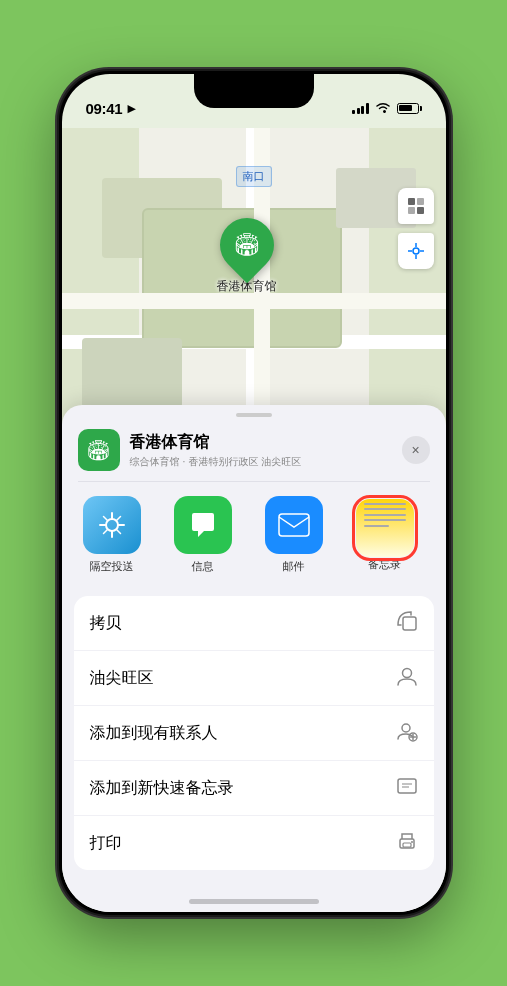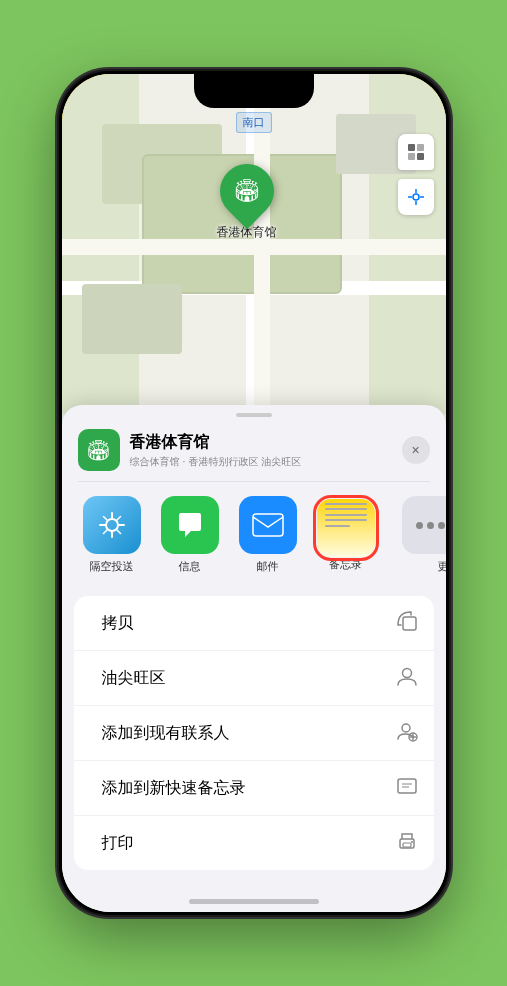--- a/index.html
+++ b/index.html
@@ -297,20 +297,21 @@
       margin: 0 16px;
     }
 
     
     .share-row {
       padding: 14px 0 14px 14px;
       display: flex;
       align-items: center;
       overflow: hidden;
       position: relative;
+      gap: 13px;
     }
 
     .share-item {
       display: flex;
       flex-direction: column;
       align-items: center;
       min-width: 72px;
       margin-right: 6px;
     }
 
@@ -366,21 +367,20 @@
       border-bottom: 1px solid #f0f0f5;
     }
 
     .action-item:last-child {
       border-bottom: none;
     }
 
     .action-label {
       font-size: 16px;
       color: #000;
-      margin-left: 12px;
     }
 
     
     .home-indicator {
       height: 34px;
       display: flex;
       align-items: flex-end;
       justify-content: center;
       padding-bottom: 8px;
     }
@@ -435,20 +435,48 @@
 
   </style>
 </head>
 <body>
 
 <div class="phone">
   <div class="phone-inner">
 
     <div class="notch"></div>
 
+    <div class="status-bar">
+      <div style="display:flex;align-items:center;gap:4px;">
+        <span class="status-time">09:41</span>
+        <span style="font-size:11px;margin-left:1px;">▶</span>
+      </div>
+      <div class="status-icons">
+
+        <div class="signal-bars">
+          <div class="signal-bar" style="height:4px;"></div>
+          <div class="signal-bar" style="height:6px;"></div>
+          <div class="signal-bar" style="height:8px;"></div>
+          <div class="signal-bar" style="height:11px;"></div>
+        </div>
+
+        <svg width="16" height="12" viewBox="0 0 16 12">
+          <path d="M8 9.5 a1.5 1.5 0 1 1 0 .01Z" fill="#000"></path>
+          <path d="M4.5 6.5 Q8 3.5 11.5 6.5" stroke="#000" stroke-width="1.5" fill="none" stroke-linecap="round"></path>
+          <path d="M2 4 Q8 -0.5 14 4" stroke="#000" stroke-width="1.5" fill="none" stroke-linecap="round"></path>
+        </svg>
+
+        <div class="battery">
+          <div class="battery-body">
+            <div class="battery-fill"></div>
+          </div>
+          <div class="battery-tip"></div>
+        </div>
+      </div>
+    </div>
 
     <div class="map-area">
       <div class="map-bg"></div>
       <div class="map-block-1"></div>
       <div class="map-block-2"></div>
       <div class="map-block-3"></div>
       <div class="map-block-4"></div>
       <div class="map-road-h"></div>
       <div class="map-road-v"></div>
 

